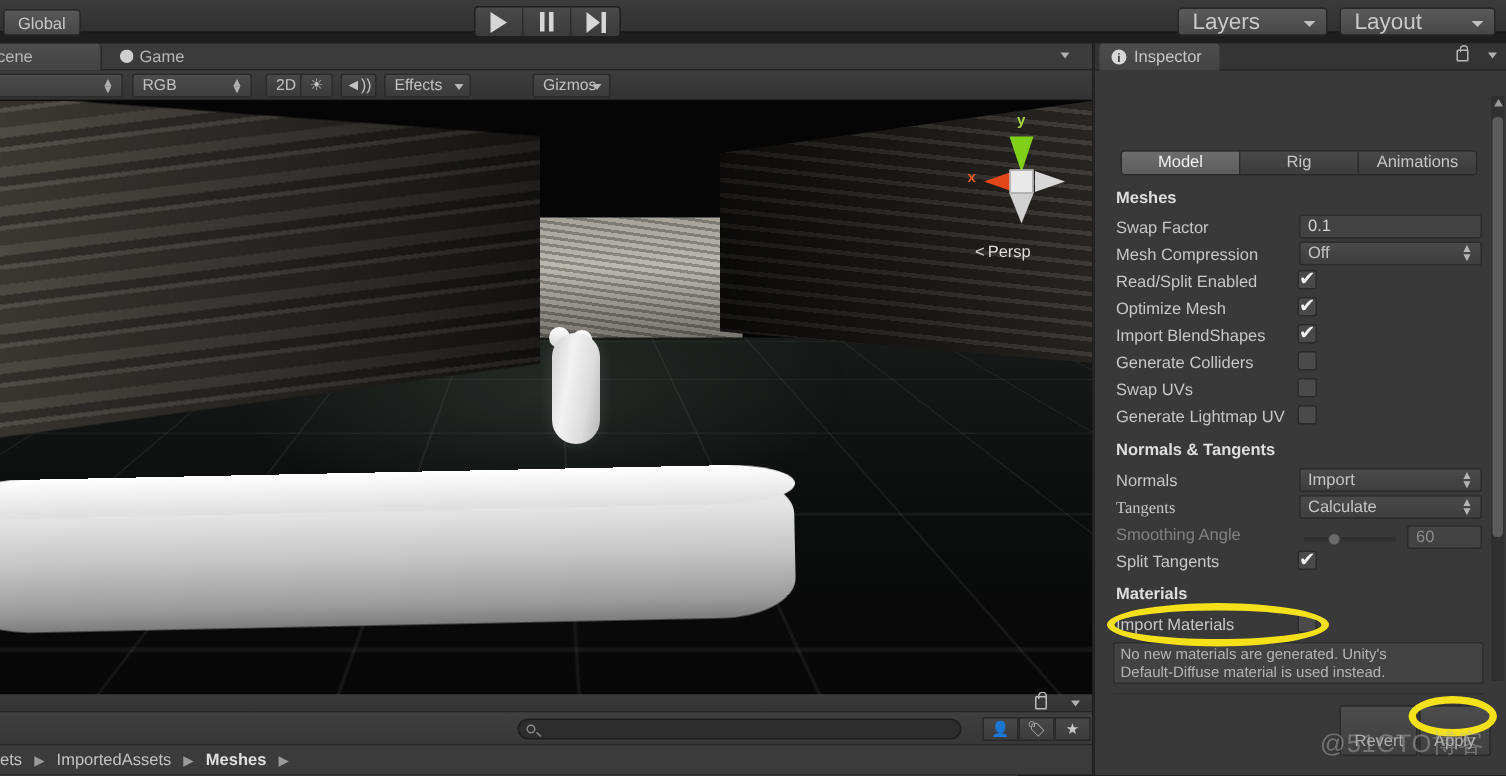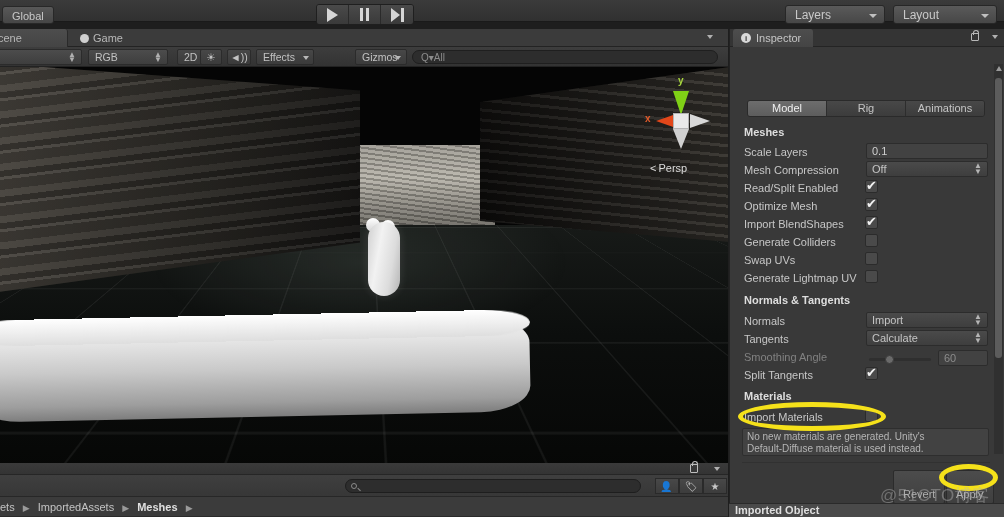--- a/index.html
+++ b/index.html
@@ -44,21 +44,21 @@
   .pause i { display: block; width: 3px; height: 13px; background: #d6d6d6; }
   .step { display: flex; align-items: center; gap: 1px; }
   .step .t { width: 0; height: 0; border-left: 9px solid #d6d6d6;
              border-top: 7px solid transparent; border-bottom: 7px solid transparent; }
   .step .b { width: 3px; height: 14px; background: #d6d6d6; }
 
   .dd-toolbar {
     position: absolute; top: 5px; height: 19px;
     background: linear-gradient(#5a5a5a, #474747);
     border: 1px solid #272727; border-radius: 3px;
-    color: #c9c9c9; font-size: 12px;
+    color: #c9c9c9; font-size: 15px;
     padding-left: 9px; line-height: 18px;
   }
   .dd-toolbar .arw {
     position: absolute; right: 7px; top: 8px;
     width: 0; height: 0; border-left: 4px solid transparent;
     border-right: 4px solid transparent; border-top: 4px solid #c0c0c0;
   }
   #layers-dd { left: 785px; width: 100px; }
   #layout-dd { left: 893px; width: 104px; }
 
@@ -478,21 +478,20 @@
       <span>◄))</span>
     </div>
     <div class="st-btn" id="btn-effects">
       <span>Effects</span>
       <span class="arw2"></span>
     </div>
     <div class="st-btn" id="btn-gizmos">
       <span>Gizmos</span>
       <span class="arw2"></span>
     </div>
-    <div class="scene-search">Q▾All</div>
   </div>
 
   <div class="sceneview">
     <div class="sky"></div>
     <div class="backwall"></div>
     <div class="floor"></div>
     <div class="floor-sheen"></div>
     <div class="wall-left"></div>
     <div class="wall-right"></div>
     <div class="capsule-ear1"></div>
@@ -564,21 +563,21 @@
   </div>
 
   <div class="tabs3" style="left:747px; top:100px;">
     <div class="tab3 sel">Model</div>
     <div class="tab3">Rig</div>
     <div class="tab3">Animations</div>
   </div>
 
   <div class="section-head" style="top:126px;">Meshes</div>
 
-  <div class="prop-label" style="left:744px; top:146px;">Scale Layers</div>
+  <div class="prop-label" style="left:744px; top:146px;">Swap Factor</div>
   <div class="field-text" style="left:866px; top:143px; width:122px;">0.1</div>
 
   <div class="prop-label" style="left:744px; top:164px;">Mesh Compression</div>
   <div class="field-dd" style="left:866px; top:161px; width:122px;">
     <span>Off</span>
     <span class="ud">▲<br>▼</span>
   </div>
 
   <div class="prop-label" style="left:744px; top:182px;">Read/Split Enabled</div>
   <div class="cb on" style="left:865px; top:180px;"></div>
@@ -599,21 +598,21 @@
   <div class="cb" style="left:865px; top:270px;"></div>
 
   <div class="section-head" style="top:294px;">Normals &amp; Tangents</div>
 
   <div class="prop-label" style="left:744px; top:315px;">Normals</div>
   <div class="field-dd" style="left:866px; top:312px; width:122px;">
     <span>Import</span>
     <span class="ud">▲<br>▼</span>
   </div>
 
-  <div class="prop-label" style="left:744px; top:333px;">Tangents</div>
+  <div class="prop-label" style="left:744px; top:333px;font-family:Liberation Serif, serif;">Tangents</div>
   <div class="field-dd" style="left:866px; top:330px; width:122px;">
     <span>Calculate</span>
     <span class="ud">▲<br>▼</span>
   </div>
 
   <div class="prop-label dim" style="left:744px; top:351px;">Smoothing Angle</div>
   <div class="slider-track" style="left:869px; top:358px; width:62px;"></div>
   <div class="slider-knob" style="left:885px; top:355px;"></div>
   <div class="field-text" style="left:938px; top:350px; width:50px; color:#8c8c8c;">60</div>
 
@@ -633,19 +632,18 @@
   <div class="sep-line" style="top:462px;"></div>
 
   <div class="btn-revert" style="left:893px; top:470px;">Revert</div>
   <div class="btn-apply" style="left:946px; top:470px;">Apply</div>
 
   <div class="insp-scroll">
     <div class="up-arrow"></div>
     <div class="thumb"></div>
   </div>
 
-  <div class="footer-bar">Imported Object</div>
 
   <div class="hl-ellipse" id="hl-import-materials"></div>
   <div class="hl-ellipse" id="hl-apply"></div>
   <div class="watermark">@51CTO博客</div>
 
 </div>
 
 </body></html>

